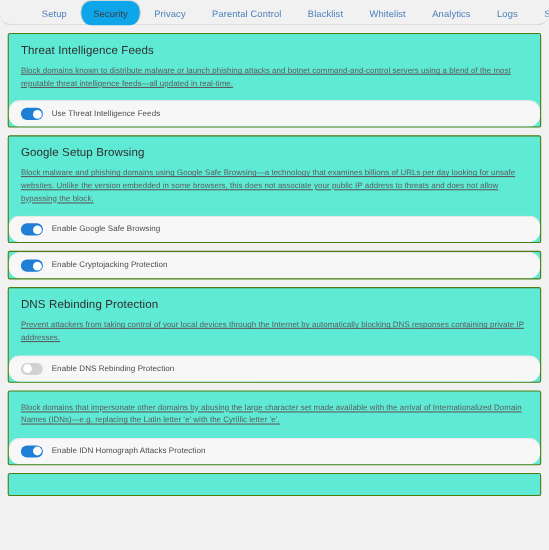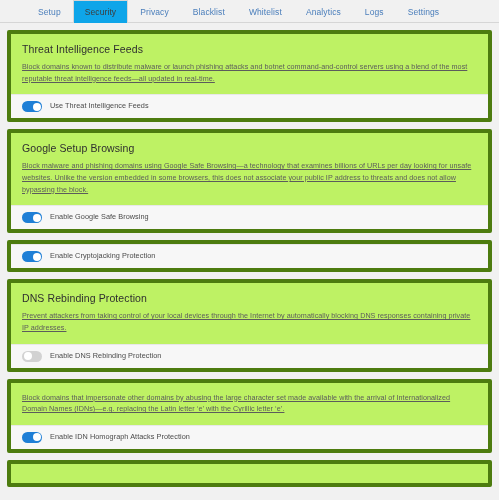--- a/index.html
+++ b/index.html
@@ -1,15 +1,15 @@
 <!DOCTYPE html>
 <html><head>
 <meta charset="utf-8">
 <style>
-  * { box-sizing: border-box; }
+  * { box-sizing: border-box; border-radius: 10px; }
   html, body {
     margin: 0;
     padding: 0;
   }
   body {
     width: 499px;
     height: 500px;
     background: #f1f1f1;
     font-family: "Liberation Sans", sans-serif;
     color: #3c3c3c;
@@ -44,22 +44,22 @@
     background: #0ea5e9;
     border-color: #d6d6d6;
     color: #3d3d3d;
   }
 
   
   .content {
     padding: 7px 7px 0 7px;
   }
   .card {
-    background: #bef264;
-    border: 4px solid #4d7c0f;
+    background: #5eead4;
+    border: 1px solid #4d7c0f;
     border-radius: 2px;
     margin-bottom: 7px;
     overflow: hidden;
   }
   .card-body {
     padding: 9px 11px 10px 11px;
   }
   .card-title {
     font-size: 10.5px;
     font-weight: 400;
@@ -113,20 +113,21 @@
     letter-spacing: .05px;
   }
 </style>
 </head>
 <body>
 
 <div class="tabbar" id="tabbar">
     <div class="tab">Setup</div>
     <div class="tab active">Security</div>
     <div class="tab">Privacy</div>
+    <div class="tab">Parental Control</div>
     <div class="tab">Blacklist</div>
     <div class="tab">Whitelist</div>
     <div class="tab">Analytics</div>
     <div class="tab">Logs</div>
     <div class="tab">Settings</div>
   </div>
 
 <div class="content" id="content">
     <div class="card">
       <div class="card-body">

